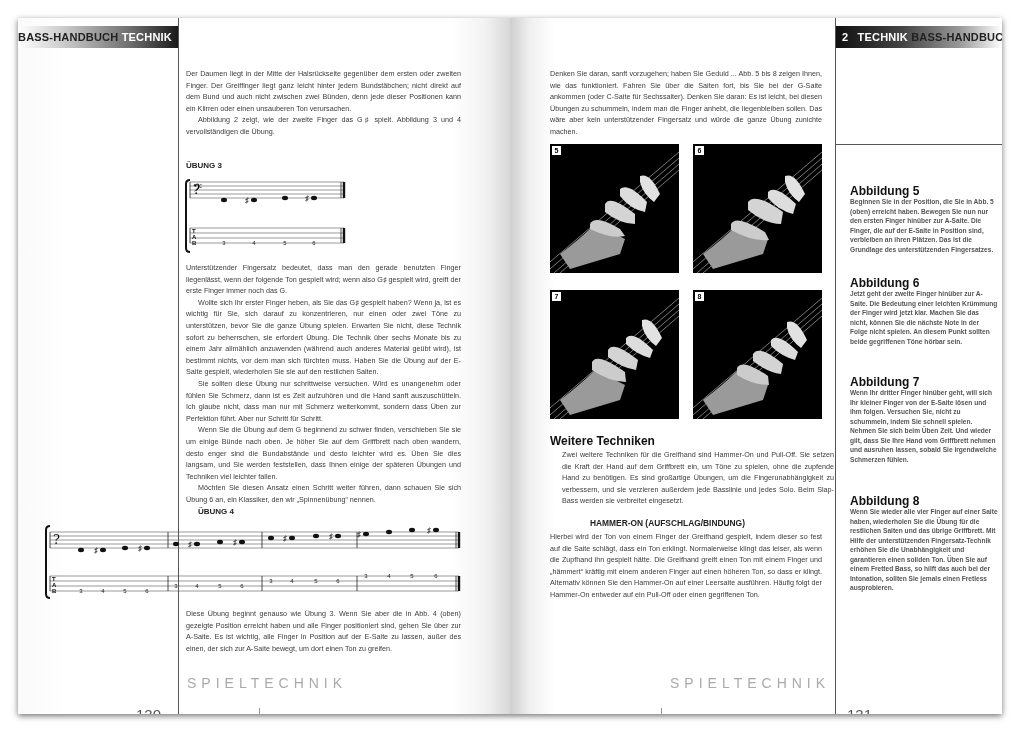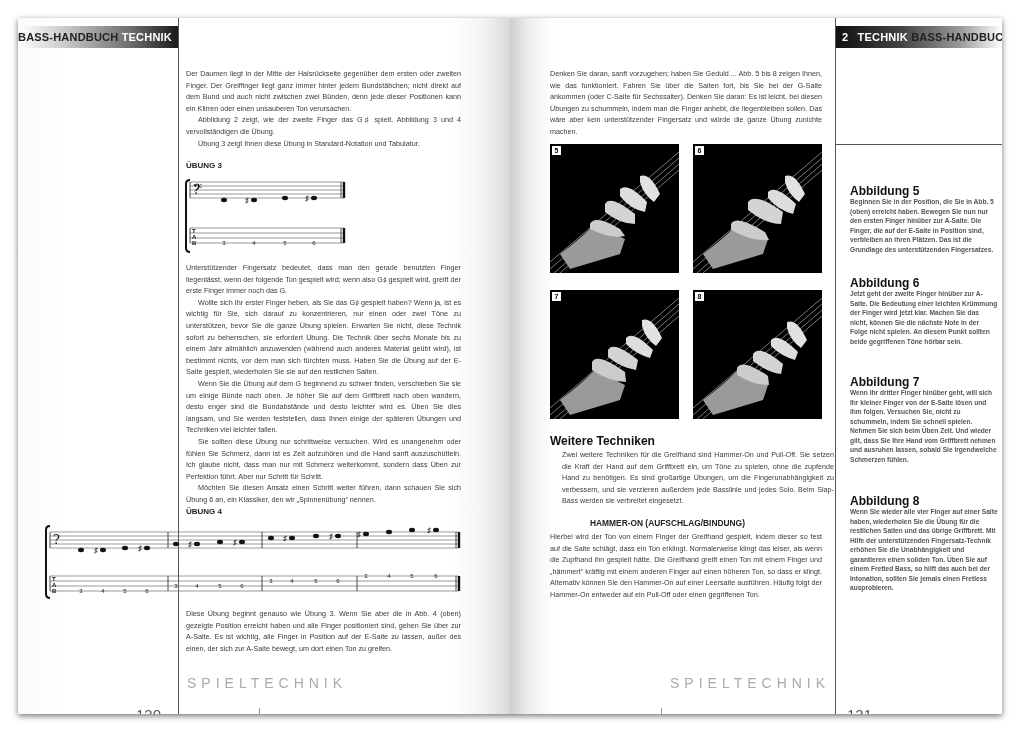--- a/index.html
+++ b/index.html
@@ -38,23 +38,22 @@
 
   <div class="page page-left">
     <div class="running-head rh-left">
       <span class="a">BASS-HANDBUCH</span>
       <span class="b">TECHNIK</span>
       <span class="n">2</span>
     </div>
     <div class="gutter-line" style="left:160px;"></div>
 
     <div class="text" style="left:168px;top:50px;width:275px;">
-      <p>Der Daumen liegt in der Mitte der Halsrückseite gegenüber dem ersten oder zweiten Finger. Der Greiffinger liegt ganz immer hinter jedem Bundstäbchen; nicht direkt auf dem Bund und auch nicht zwischen zwei Bünden, denn jede dieser Positionen kann ein Klirren oder einen unsauberen Ton verursachen.</p>
+      <p>Der Daumen liegt in der Mitte der Halsrückseite gegenüber dem ersten oder zweiten Finger. Der Greiffinger liegt ganz leicht hinter jedem Bundstäbchen; nicht direkt auf dem Bund und auch nicht zwischen zwei Bünden, denn jede dieser Positionen kann ein Klirren oder einen unsauberen Ton verursachen.</p>
       <p class="indent">Abbildung 2 zeigt, wie der zweite Finger das G♯ spielt. Abbildung 3 und 4 vervollständigen die Übung.</p>
-      <p class="indent">Übung 3 zeigt Ihnen diese Übung in Standard-Notation und Tabulatur.</p>
     </div>
 
     <div class="h-ex" style="left:168px;top:143px;">ÜBUNG 3</div>
 
     <svg class="staff-wrap" style="left:166px;top:158px;" width="170" height="80">
       <path d="M6 4 Q2 4 2 8 L2 72 Q2 76 6 76" stroke="#111" stroke-width="2" fill="none"></path>
       <g stroke="#555" stroke-width="0.6">
         <line x1="6" y1="6" x2="160" y2="6"></line>
           <line x1="6" y1="10" x2="160" y2="10"></line>
           <line x1="6" y1="14" x2="160" y2="14"></line>
@@ -88,26 +87,26 @@
         <text x="40" y="69">3</text>
         <text x="70" y="69">4</text>
         <text x="101" y="69">5</text>
         <text x="130" y="69">6</text>
       </g>
     </svg>
 
     <div class="text" style="left:168px;top:244px;width:275px;">
       <p>Unterstützender Fingersatz bedeutet, dass man den gerade benutzten Finger liegenlässt, wenn der folgende Ton gespielt wird; wenn also G♯ gespielt wird, greift der erste Finger immer noch das G.</p>
       <p class="indent">Wollte sich Ihr erster Finger heben, als Sie das G♯ gespielt haben? Wenn ja, ist es wichtig für Sie, sich darauf zu konzentrieren, nur einen oder zwei Töne zu unterstützen, bevor Sie die ganze Übung spielen. Erwarten Sie nicht, diese Technik sofort zu beherrschen, sie erfordert Übung. Die Technik über sechs Monate bis zu einem Jahr allmählich anzuwenden (während auch anderes Material geübt wird), ist bestimmt nichts, vor dem man sich fürchten muss. Haben Sie die Übung auf der E-Saite gespielt, wiederholen Sie sie auf den restlichen Saiten.</p>
+      <p class="indent">Sie sollten diese Übung nur schrittweise versuchen. Wird es unangenehm oder fühlen Sie Schmerz, dann ist es Zeit aufzuhören und die Hand sanft auszuschütteln. Ich glaube nicht, dass man nur mit Schmerz weiterkommt, sondern dass Üben zur Perfektion führt. Aber nur Schritt für Schritt.</p>
       <p class="indent">Wenn Sie die Übung auf dem G beginnend zu schwer finden, verschieben Sie sie um einige Bünde nach oben. Je höher Sie auf dem Griffbrett nach oben wandern, desto enger sind die Bundabstände und desto leichter wird es. Üben Sie dies langsam, und Sie werden feststellen, dass Ihnen einige der späteren Übungen und Techniken viel leichter fallen.</p>
-      <p class="indent">Sie sollten diese Übung nur schrittweise versuchen. Wird es unangenehm oder fühlen Sie Schmerz, dann ist es Zeit aufzuhören und die Hand sanft auszuschütteln. Ich glaube nicht, dass man nur mit Schmerz weiterkommt, sondern dass Üben zur Perfektion führt. Aber nur Schritt für Schritt.</p>
       <p class="indent">Möchten Sie diesen Ansatz einen Schritt weiter führen, dann schauen Sie sich Übung 6 an, ein Klassiker, den wir „Spinnenübung“ nennen.</p>
     </div>
 
-    <div class="h-ex" style="left:168px;top:489px;">ÜBUNG 4</div>
+    <div class="h-ex" style="left:180px;top:489px;">ÜBUNG 4</div>
 
     <svg class="staff-wrap" style="left:26px;top:504px;" width="420" height="80">
       <path d="M6 4 Q2 4 2 8 L2 72 Q2 76 6 76" stroke="#111" stroke-width="2" fill="none"></path>
       <g stroke="#555" stroke-width="0.6">
         <line x1="6" y1="10" x2="415" y2="10"></line>
           <line x1="6" y1="14" x2="415" y2="14"></line>
           <line x1="6" y1="18" x2="415" y2="18"></line>
           <line x1="6" y1="22" x2="415" y2="22"></line>
           <line x1="6" y1="26" x2="415" y2="26"></line>
         <line x1="6" y1="54" x2="415" y2="54"></line>

